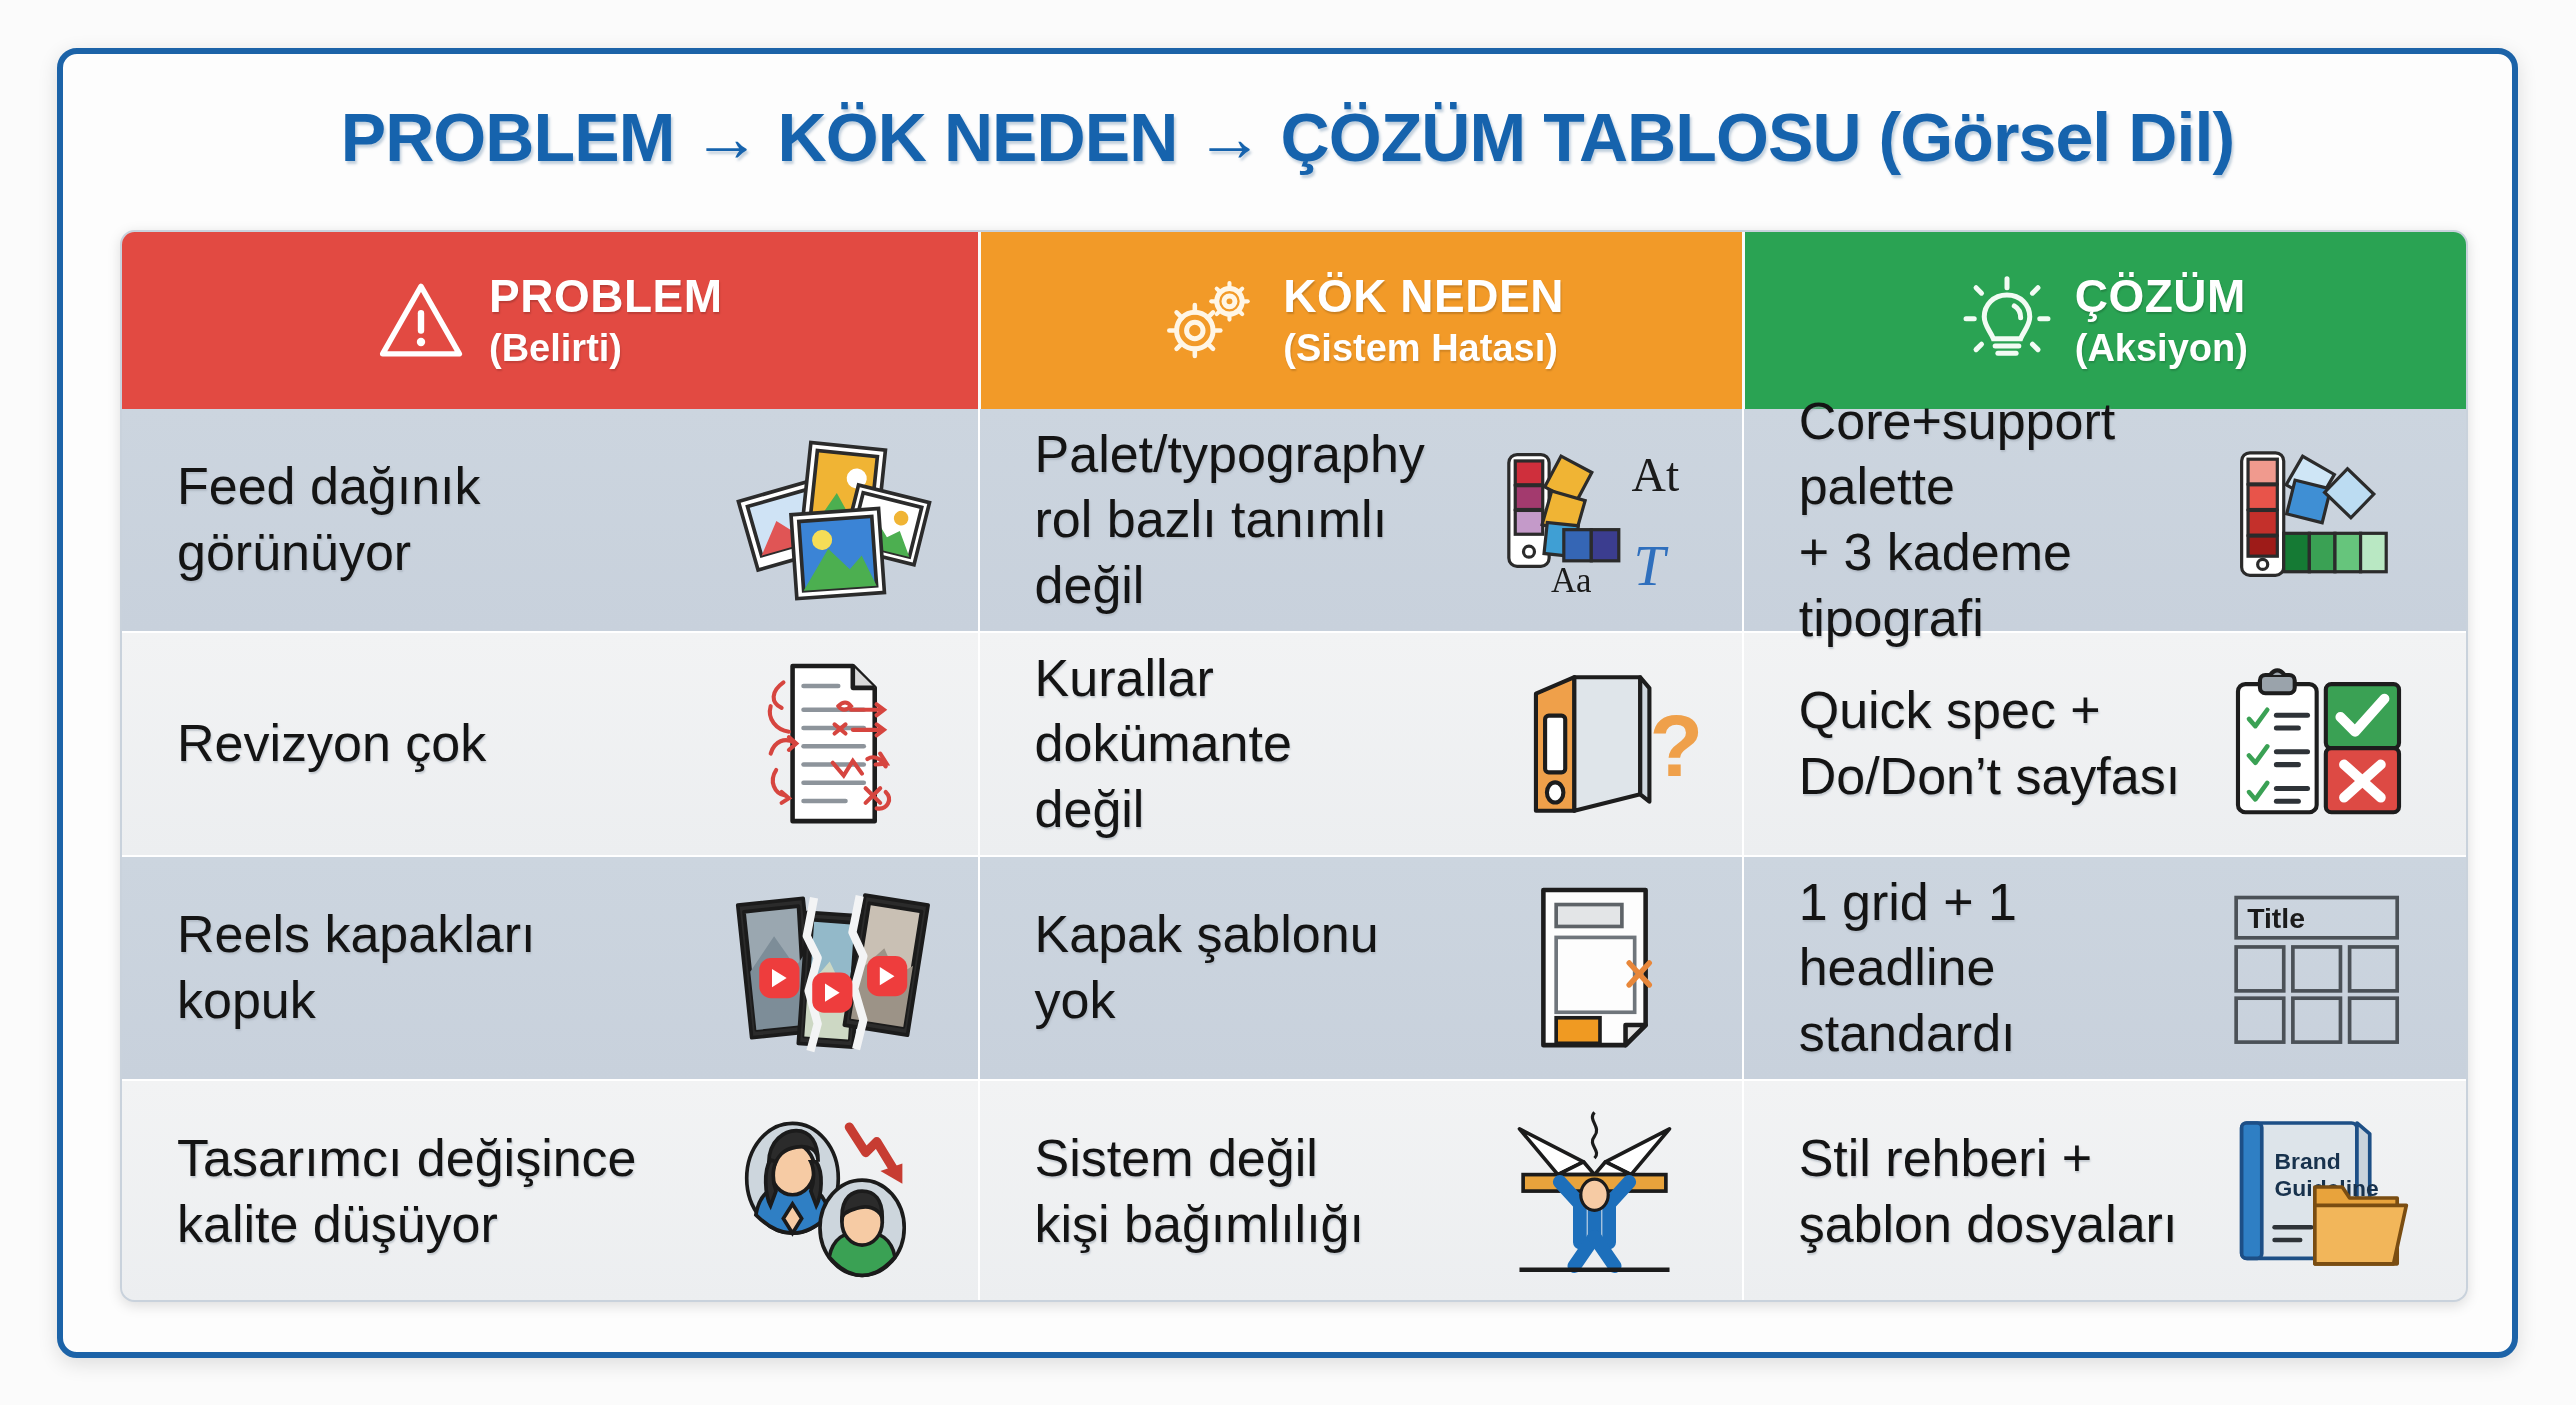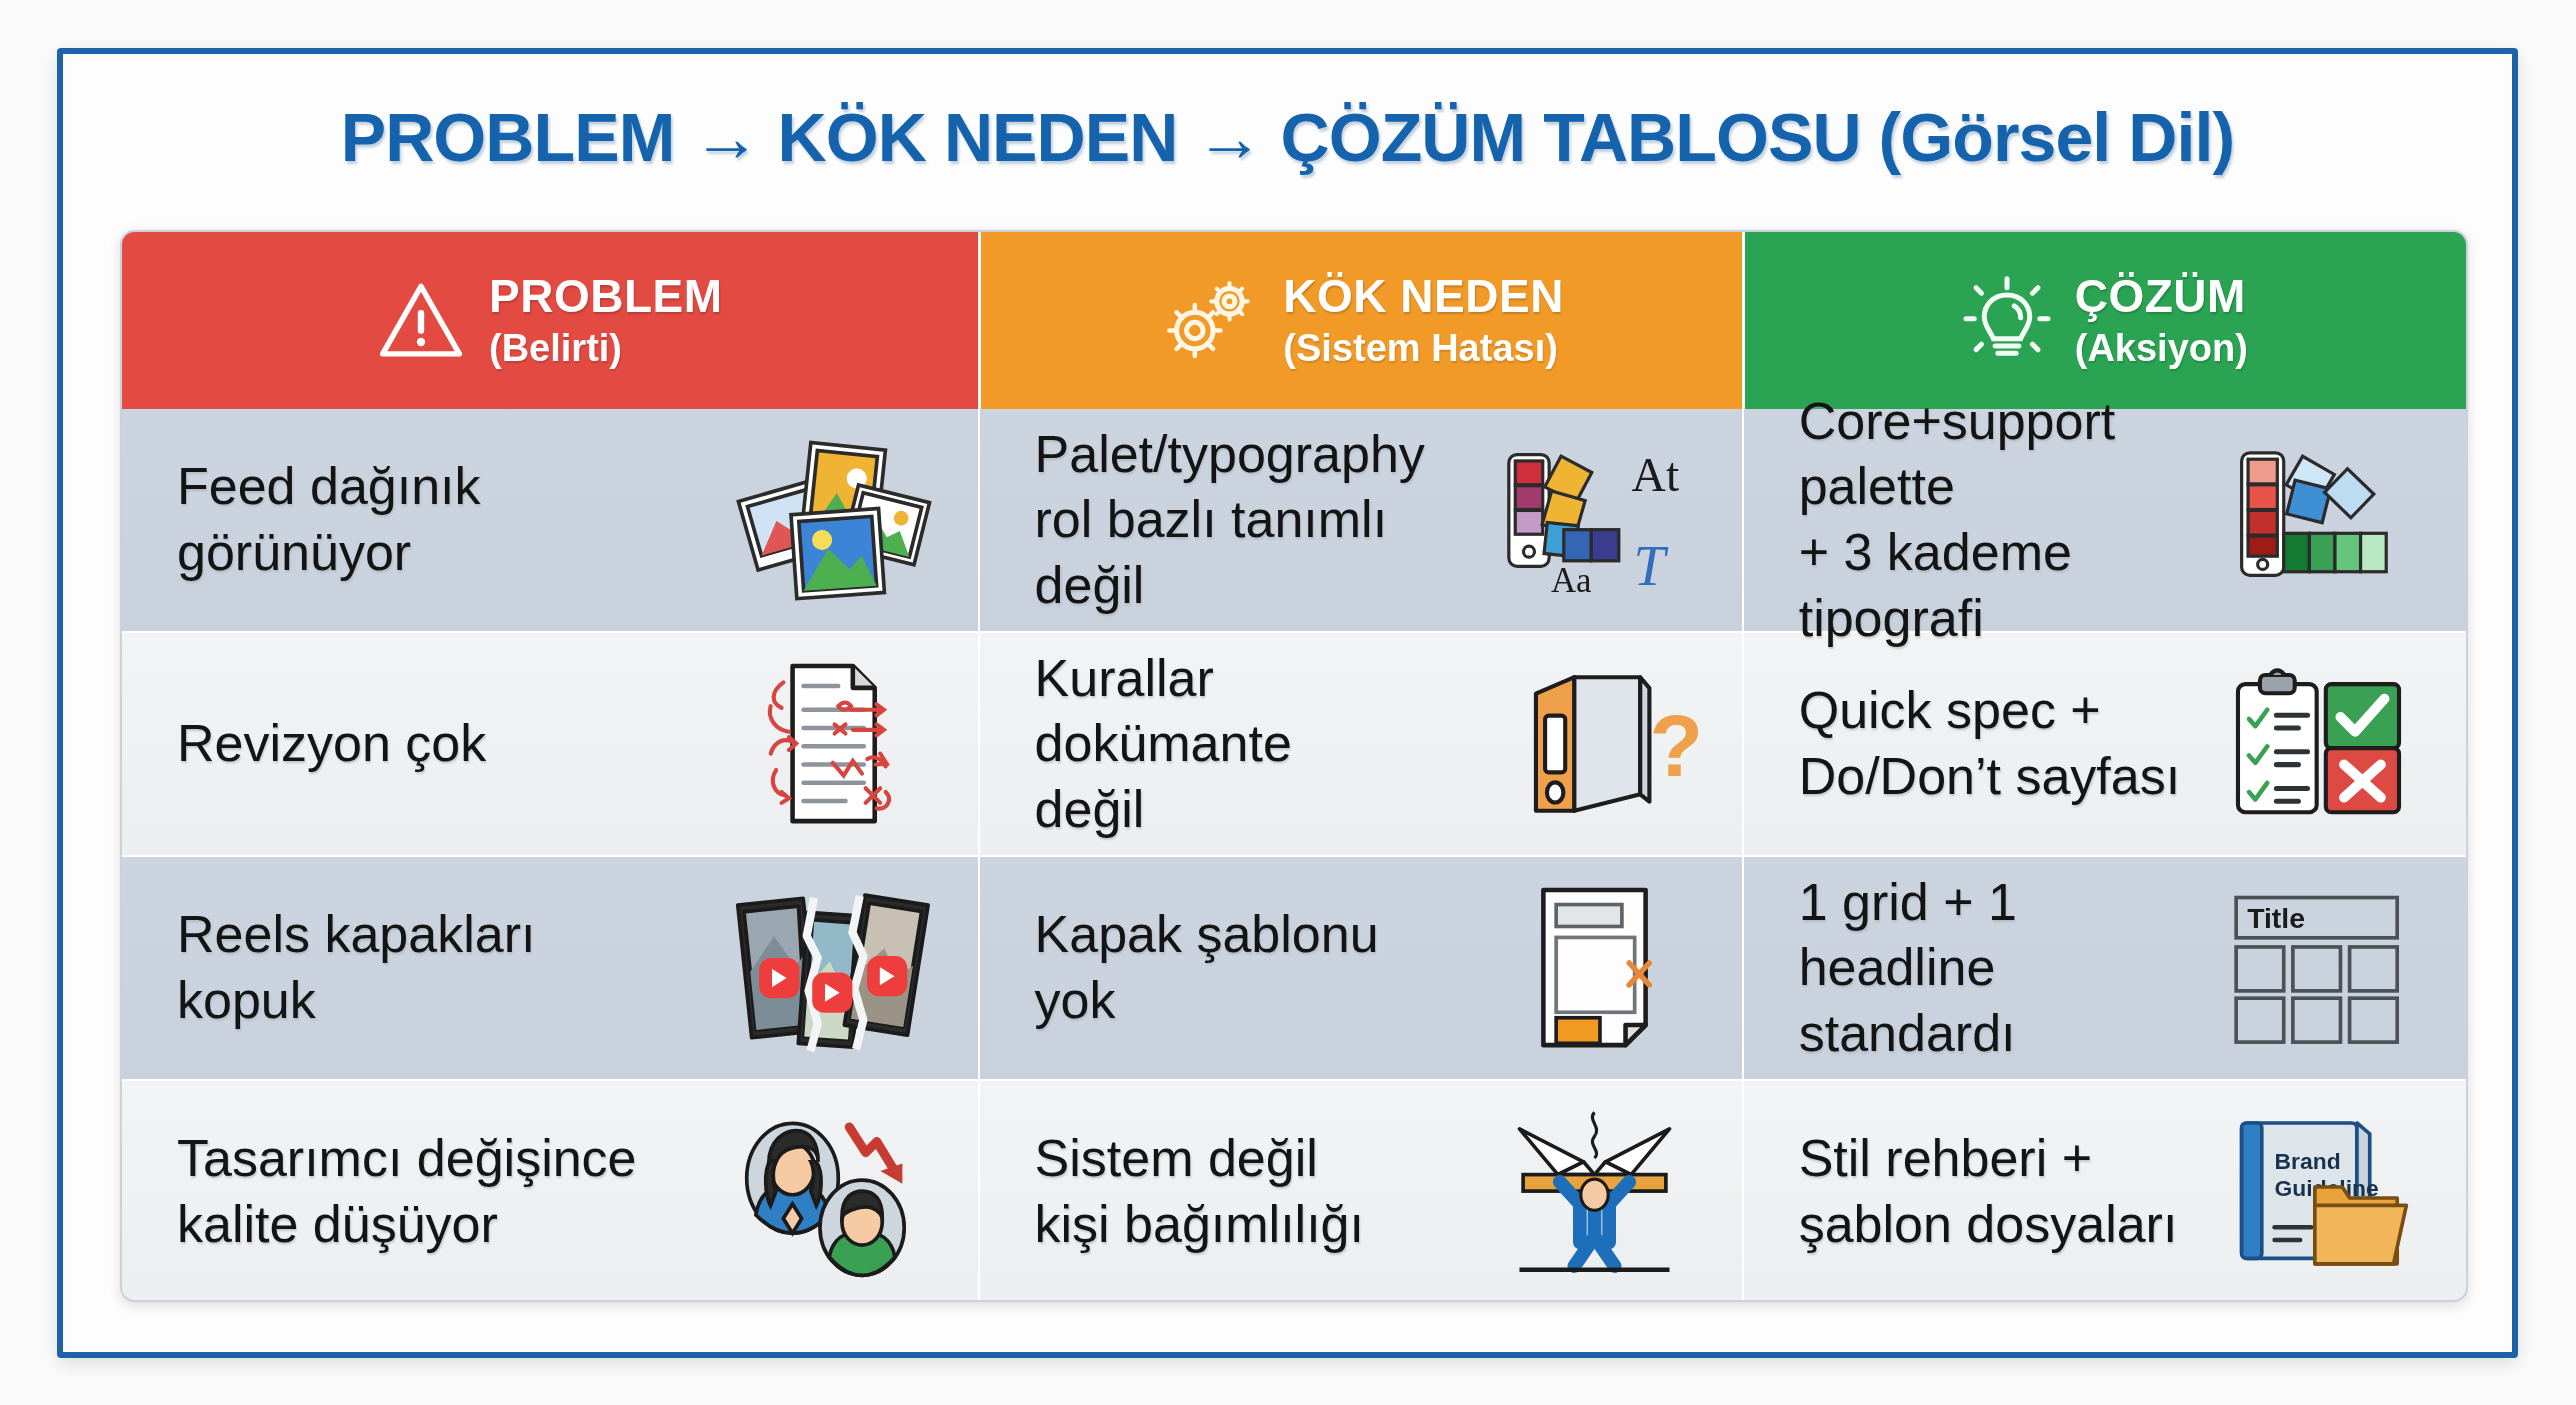--- a/index.html
+++ b/index.html
@@ -10,21 +10,21 @@
     overflow:hidden;
   }
   
   #card{
     position:absolute;
     left:57px;top:48px;
     width:2461px;height:1310px;
     box-sizing:border-box;
     background:#fdfdfd;
     border:6.4px solid #1c63a8;
-    border-radius:4px;
+    border-radius:20px;
     box-shadow:0 5.5px 20px rgba(0,0,0,.12);
   }
   
   #title{
     position:absolute;left:0;top:44px;width:100%;
     text-align:center;
     font-size:68px;
     font-weight:bold;
     letter-spacing:-0.9px;
     color:#1663ad;

